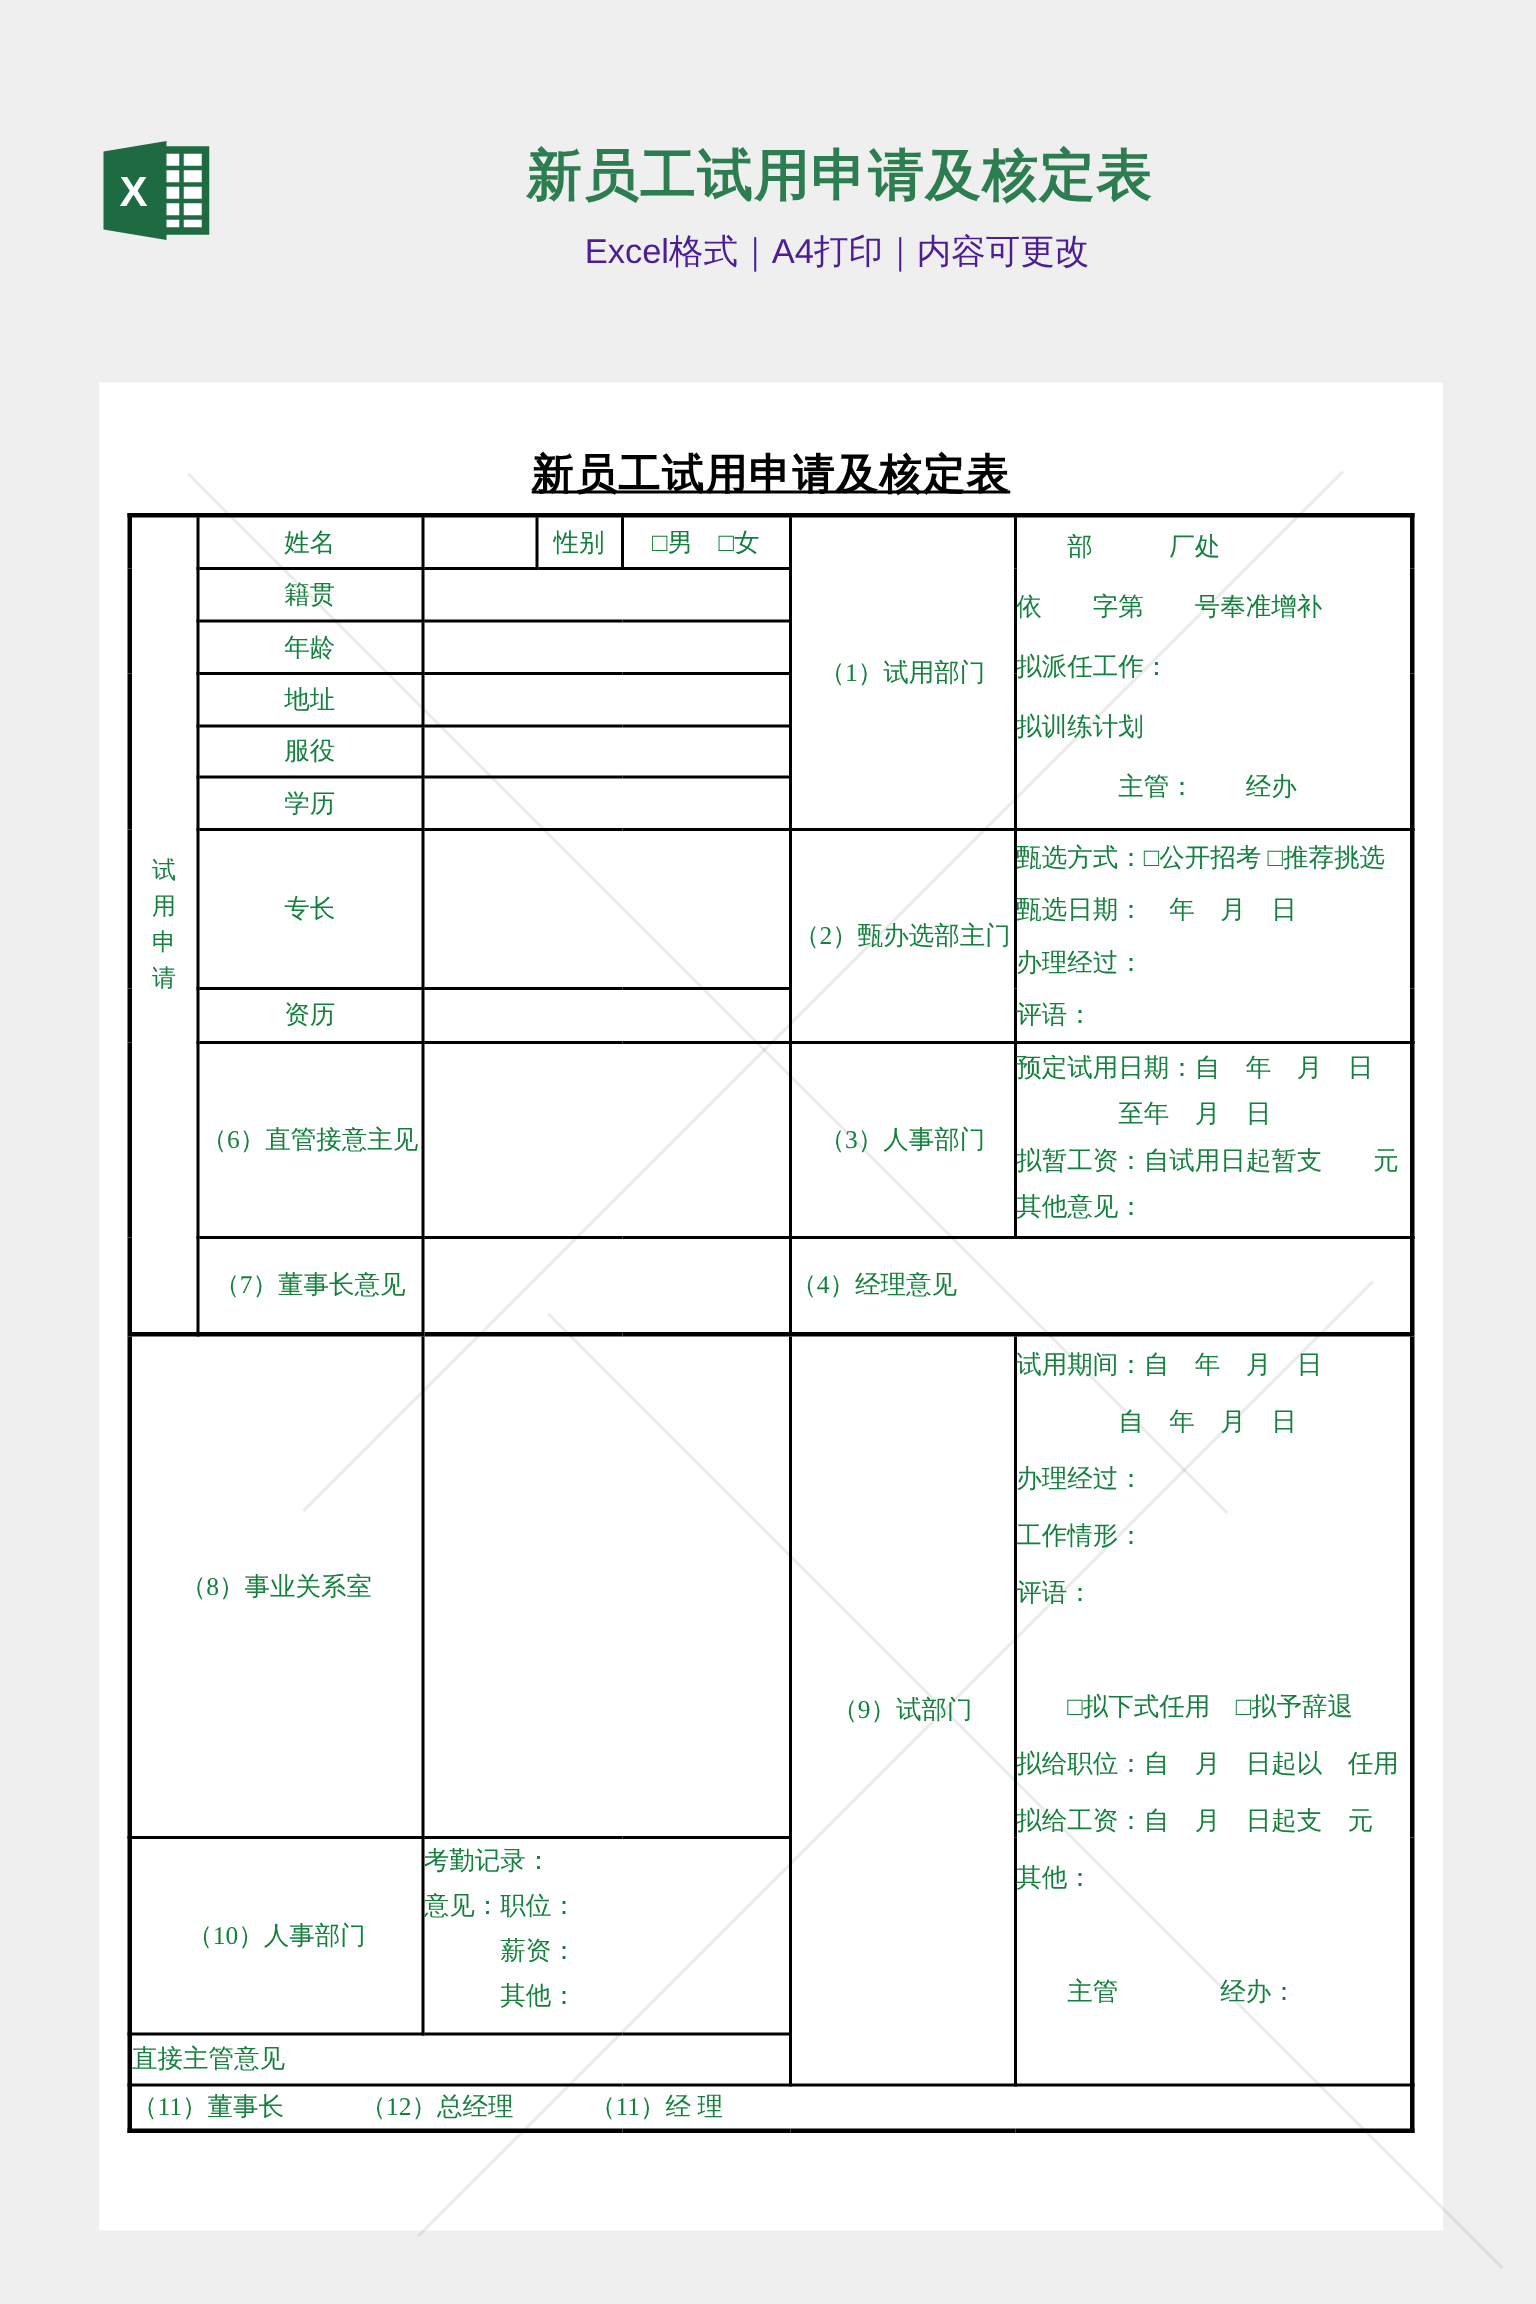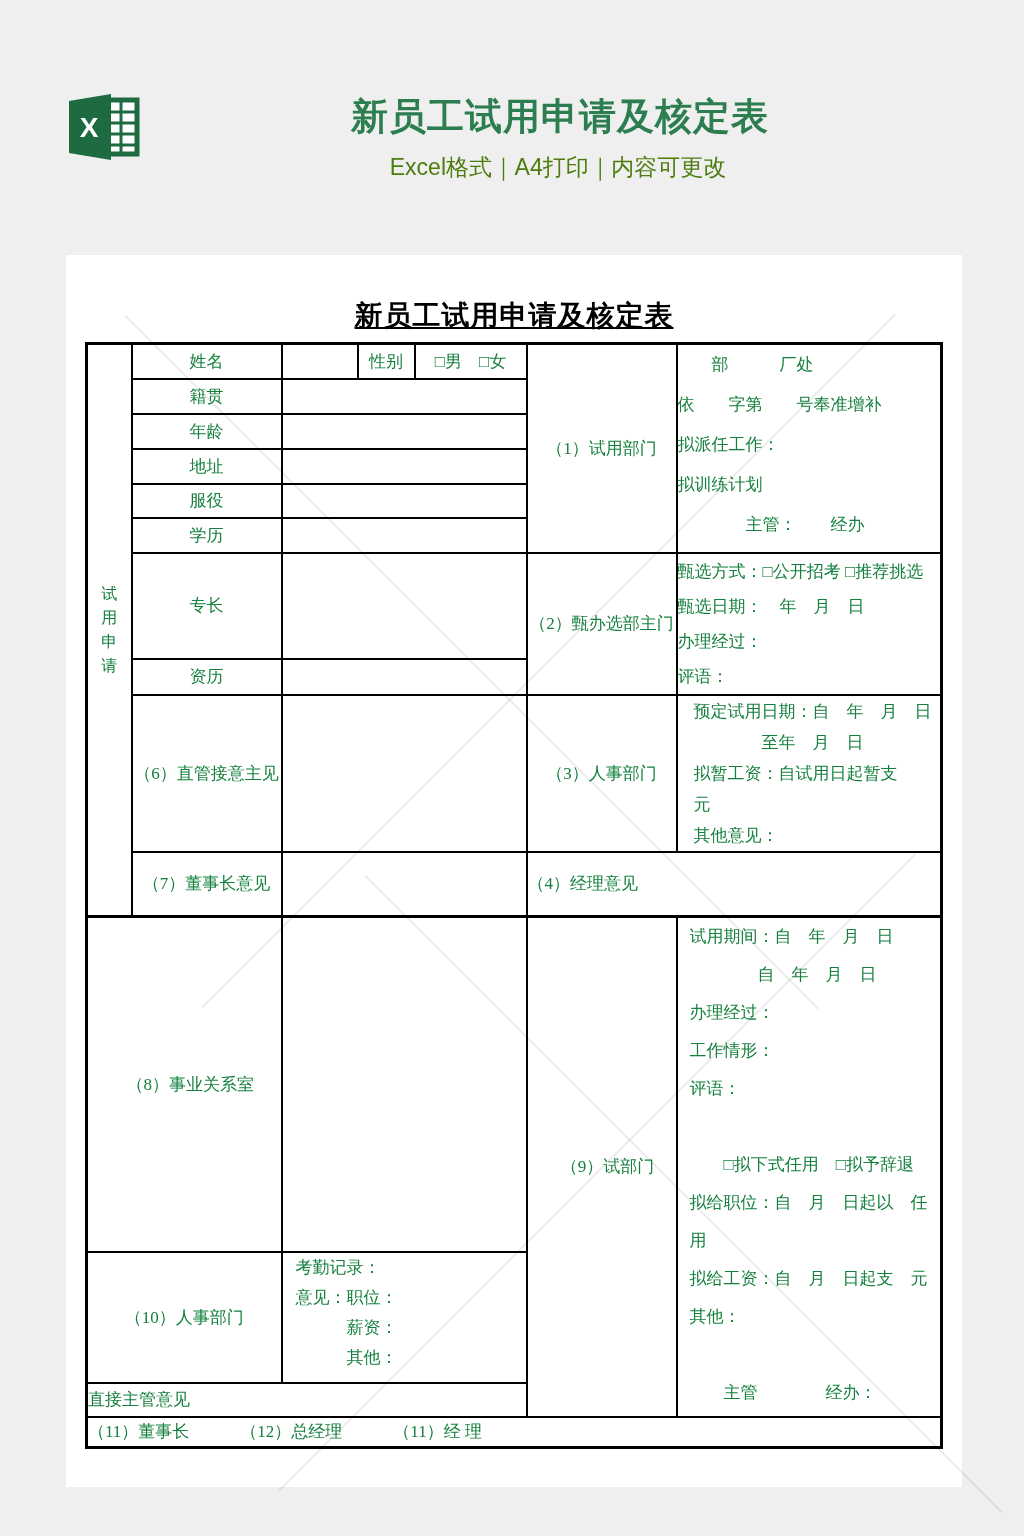--- a/index.html
+++ b/index.html
@@ -4,21 +4,21 @@
 <style>
   html,body{margin:0;padding:0;}
   body{background:#eeefee;}
   .canvas{position:relative;width:1024px;height:1536px;background:#eeefee;overflow:hidden;
           font-family:"Liberation Sans","DejaVu Sans",sans-serif;}
   
   .header{position:absolute;left:0;top:0;width:1024px;height:255px;}
   .excel-icon{position:absolute;left:66px;top:92px;width:76px;height:70px;}
   .header-text{position:absolute;left:96px;top:92px;right:0;text-align:center;}
   .page-title{margin:0;font-size:37px;font-weight:bold;color:#2c7d4f;letter-spacing:1px;}
-  .page-subtitle{margin:10px 4px 0 0;font-size:23px;color:#4d7c0f;}
+  .page-subtitle{margin:10px 4px 0 0;font-size:23px;color:#4c1d95;}
   
   .sheet{position:absolute;left:66px;top:255px;width:896px;height:1232px;background:#ffffff;}
   .form-title{position:absolute;left:0;top:42px;width:100%;margin:0;text-align:center;
               font-family:"Liberation Serif","DejaVu Serif",serif;
               font-size:28px;font-weight:bold;color:#000;text-decoration:underline;letter-spacing:1px;}
   
   .wm-text{position:absolute;left:296px;top:388px;font-family:"DejaVu Serif","Liberation Serif",serif;
            font-size:58px;font-weight:bold;color:rgba(60,60,60,0.10);letter-spacing:14px;white-space:nowrap;}
   .wm-line{position:absolute;height:2px;background:rgba(90,90,90,0.12);transform-origin:0 0;}
   
@@ -26,26 +26,26 @@
                    table-layout:fixed;border:3px solid #000;}
   table.form-table td{border:2px solid #000;padding:0;color:#15803d;
                       font-family:Liberation Serif, serif;font-size:17px;}
   td.lbl{text-align:center;vertical-align:middle;}
   td.left-lbl{text-align:left;vertical-align:middle;padding-left:10px;border-radius:27px;}
   td.content{vertical-align:top;text-align:left;padding:8px 6px 0 6px;font-size:16px;}
   td.blank{background:transparent;}
   .ln{white-space:pre-wrap;}
   .lh40 .ln{line-height:40px;}
   .lh35 .ln{line-height:35px;}
-  .lh32 .ln{line-height:31px;padding-left:16px;}
+  .lh32 .ln{line-height:31px;}
   .lh38 .ln{line-height:38px;}
-  .lh30 .ln{line-height:30px;margin-left:13px;}
+  .lh30 .ln{line-height:30px;}
   td.vband{vertical-align:middle;}
   .vtext{width:19px;margin:0 auto;word-break:break-all;line-height:24px;font-size:16px;text-align:center;}
-  tr.thick-top td{border-top:3px solid #000;padding-left:12px;}
+  tr.thick-top td{border-top:3px solid #000;}
   td.bottom-row{text-align:left;vertical-align:middle;padding-left:10px;}
   td.supervisor-row{text-align:left;vertical-align:middle;padding-left:40px;}
 </style>
 </head>
 <body>
 
 <div class="canvas">
 
   <div class="header">
     <div class="excel-icon">

